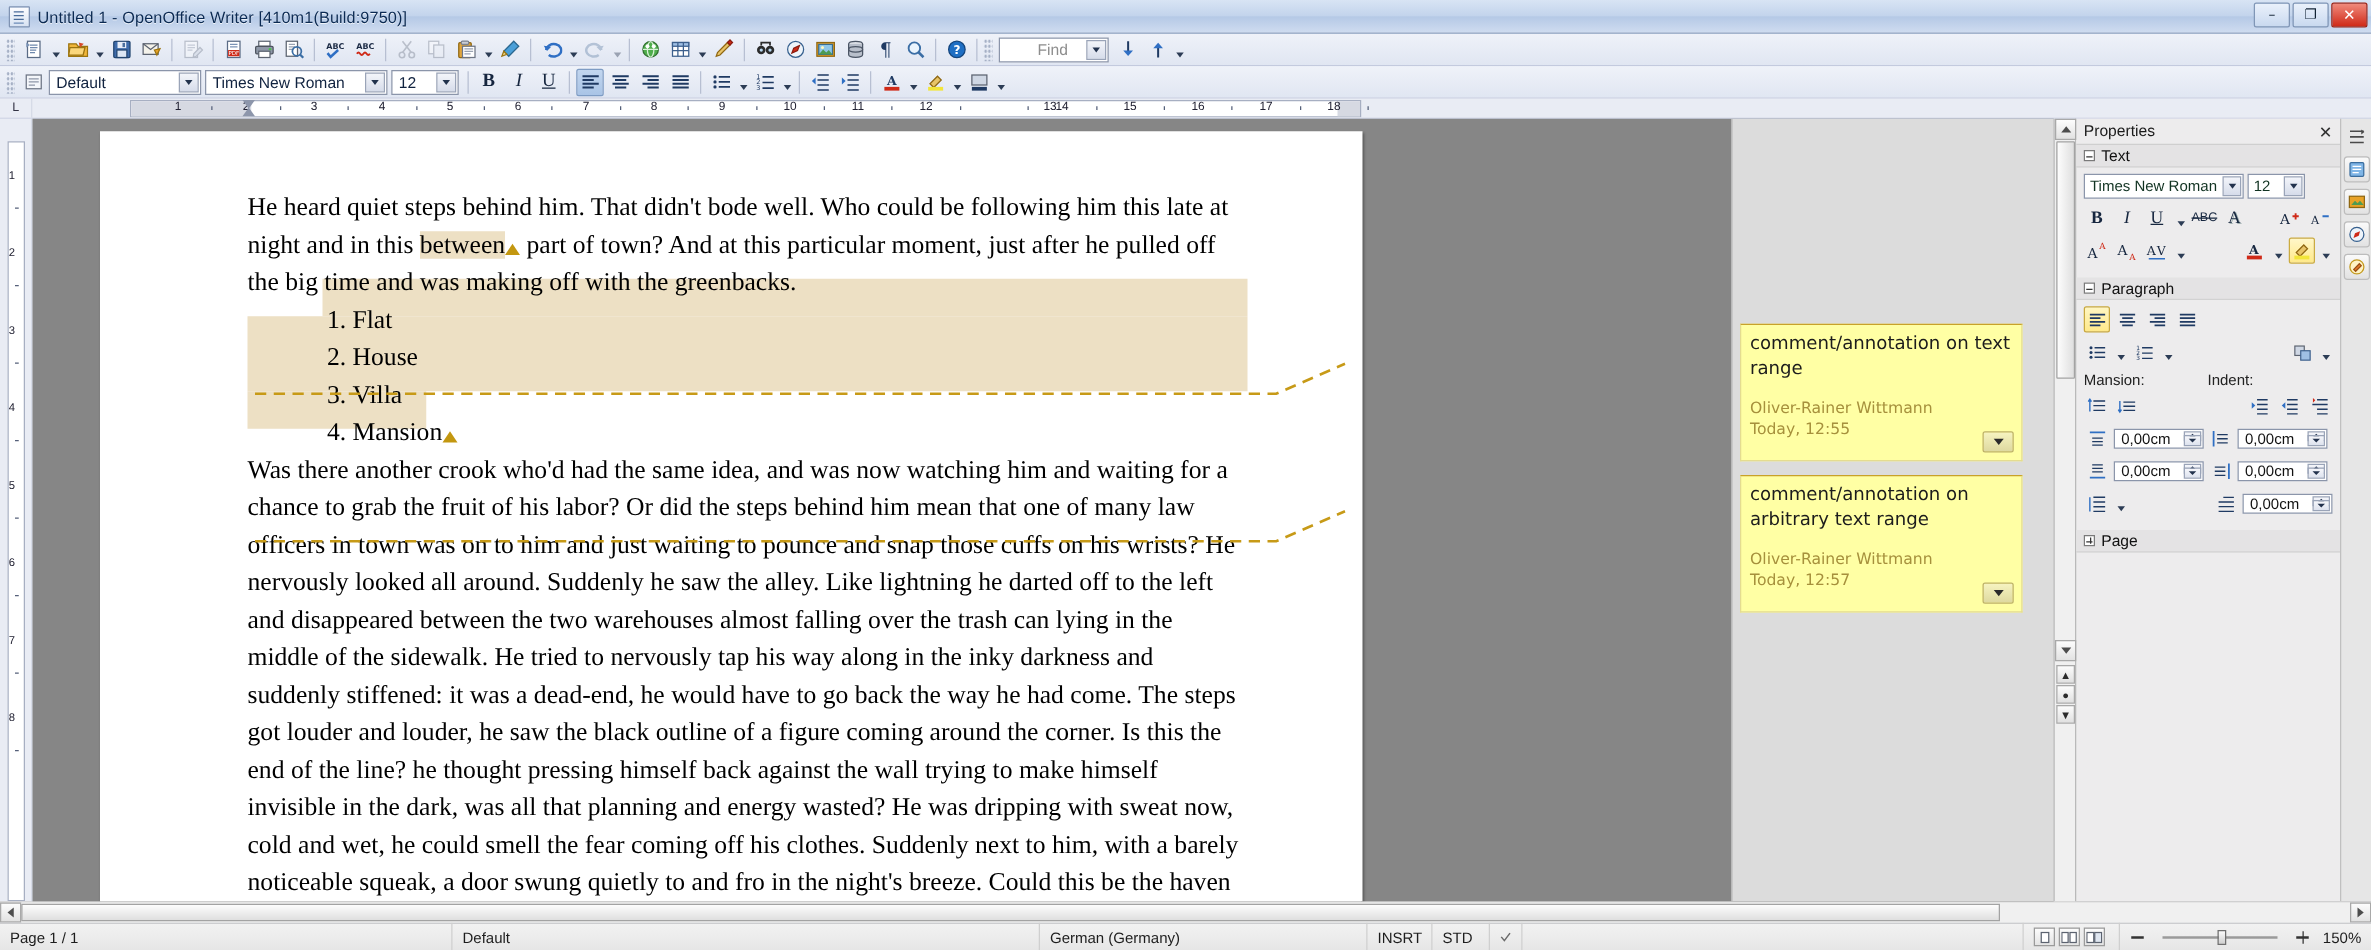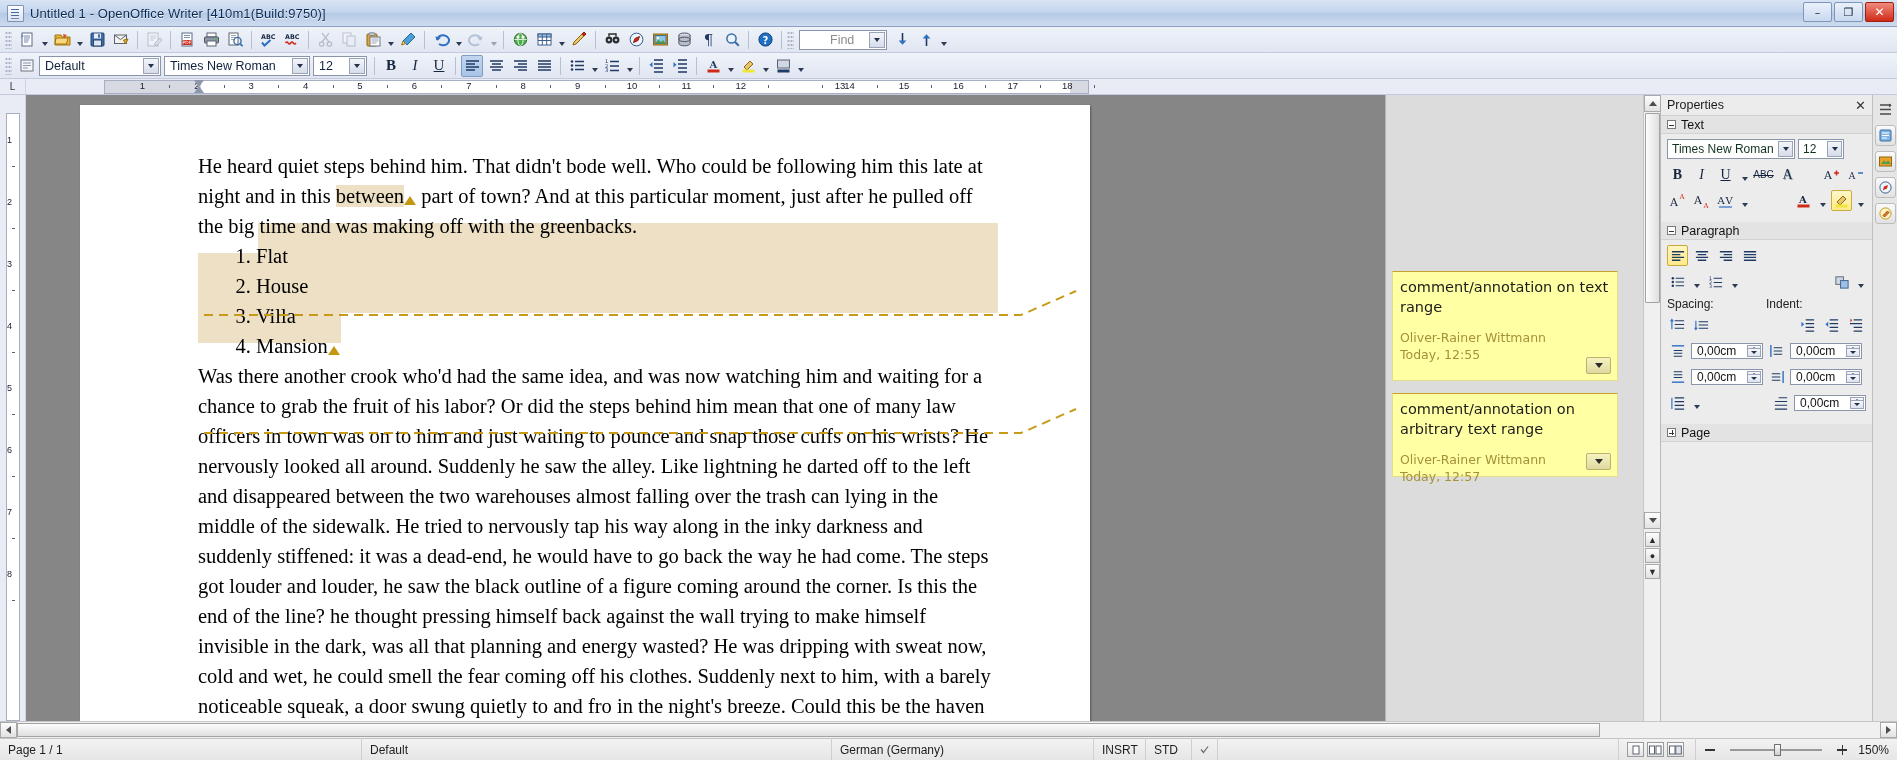--- a/index.html
+++ b/index.html
@@ -175,21 +175,21 @@
     text-align: left;
   }
   .doctext p { margin: 0; }
   .hl { background: #ede0c4; }
   .annot-anchor {
     display:inline-block; width:0; height:0; vertical-align:baseline;
     border-left:6px solid transparent; border-right:6px solid transparent;
     border-bottom:9px solid #c39710; position:relative; top:2px;
   }
   ol.doclist {
-    margin: 0; padding-left: 58px;
+    margin: 0; padding-left: 84px;
   }
   ol.doclist li { line-height: 30px; }
   .listband {
     position: absolute; left: 118px; width: 800px; background:#ede0c4;
   }
 
   
   .connector { position:absolute; pointer-events:none; }
 
   
@@ -839,28 +839,28 @@
           <p>Was there another crook who'd had the same idea, and was now watching him and waiting for a chance to grab the fruit of his labor? Or did the steps behind him mean that one of many law officers in town was on to him and just waiting to pounce and snap those cuffs on his wrists? He nervously looked all around. Suddenly he saw the alley. Like lightning he darted off to the left and disappeared between the two warehouses almost falling over the trash can lying in the middle of the sidewalk. He tried to nervously tap his way along in the inky darkness and suddenly stiffened: it was a dead-end, he would have to go back the way he had come. The steps got louder and louder, he saw the black outline of a figure coming around the corner. Is this the end of the line? he thought pressing himself back against the wall trying to make himself invisible in the dark, was all that planning and energy wasted? He was dripping with sweat now, cold and wet, he could smell the fear coming off his clothes. Suddenly next to him, with a barely noticeable squeak, a door swung quietly to and fro in the night's breeze. Could this be the haven he'd prayed for? Slowly he slid toward the</p>
         </div>
       </div>
 
       <svg class="connector" style="left:0;top:0;width:100%;height:100%;">
         <path d="M178 220 L995 220 L1050 196" fill="none" stroke="#c79a17" stroke-width="2" stroke-dasharray="9,6"></path>
         <path d="M178 338 L995 338 L1050 314" fill="none" stroke="#c79a17" stroke-width="2" stroke-dasharray="9,6"></path>
       </svg>
 
       <div class="commentpane">
-        <div class="comment" style="top:176px; height:110px;">
+        <div class="comment" style="top:164px; height:110px;">
           <div class="cbody">comment/annotation on text range</div>
           <div class="cmeta">Oliver-Rainer Wittmann</div>
           <div class="cmeta">Today, 12:55</div>
           <div class="cmenu"></div>
         </div>
 
-        <div class="comment" style="top:298px; height:84px;">
+        <div class="comment" style="top:285px; height:110px;">
           <div class="cbody">comment/annotation on arbitrary text range</div>
           <div class="cmeta">Oliver-Rainer Wittmann</div>
           <div class="cmeta">Today, 12:57</div>
           <div class="cmenu"></div>
         </div>
       </div>
     </div>
 
     <div class="vscroll">
       <div class="sb-btn sb-up" style="top:0;"></div>
@@ -1017,21 +1017,21 @@
           <div class="sbtn">
             <svg width="16" height="16" viewBox="0 0 17 17">
                 <rect x="2" y="3" width="8" height="8" fill="#cfd7e4" stroke="#5c6370"></rect>
                 <rect x="7" y="7" width="8" height="8" fill="#9fbfe4" stroke="#3c5f8c"></rect>
               </svg>
           </div>
           <span class="drop-arrow" style="height:21px;padding-bottom:4px;"></span>
         </div>
 
         <div class="sb-row" style="margin-bottom:3px;">
-          <span class="sb-label" style="width:96px;">Spacing:</span>
+          <span class="sb-label" style="width:96px;">Mansion:</span>
           <span class="sb-label">Indent:</span>
         </div>
 
         <div class="sb-row">
           <div class="sbtn">
             <svg width="16" height="16" viewBox="0 0 17 17">
                 <path d="M5 4h10M5 8h10M5 12h10" stroke="#1f3a63" stroke-width="1.2"></path>
                 <path d="M2 3v10M0.6 4.6L2 2.6l1.4 2" fill="none" stroke="#2f6fc4" stroke-width="1.2"></path>
               </svg>
           </div>

